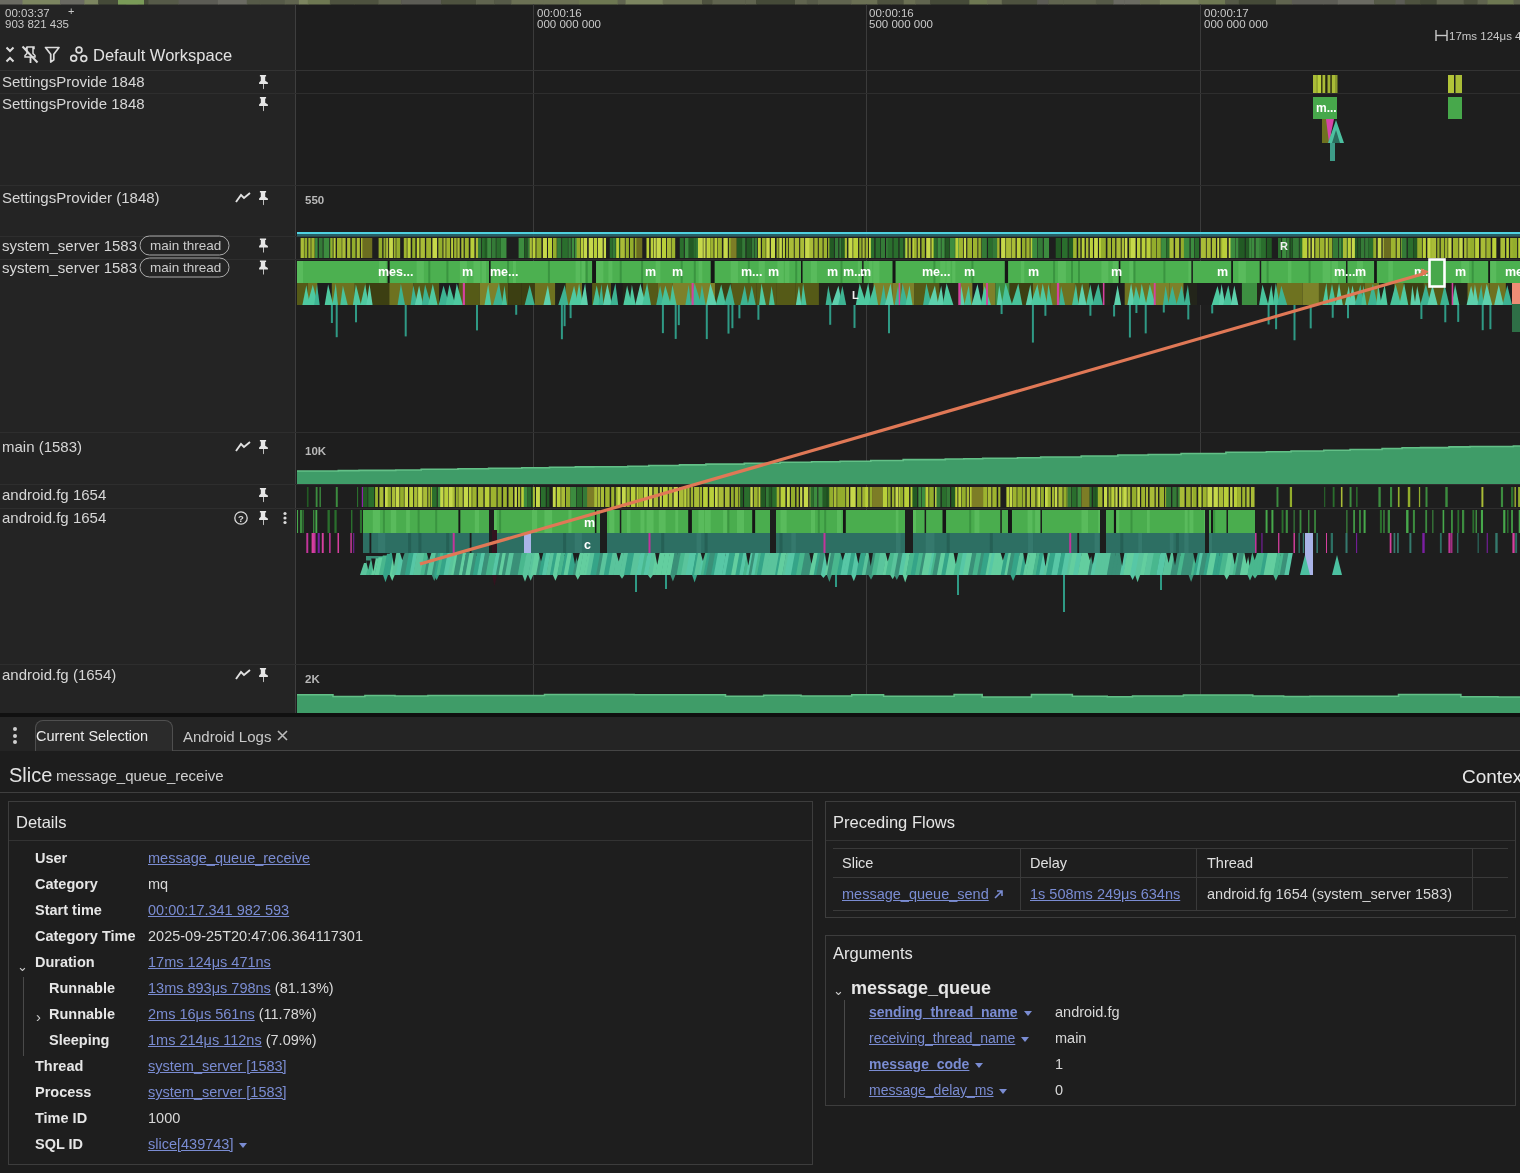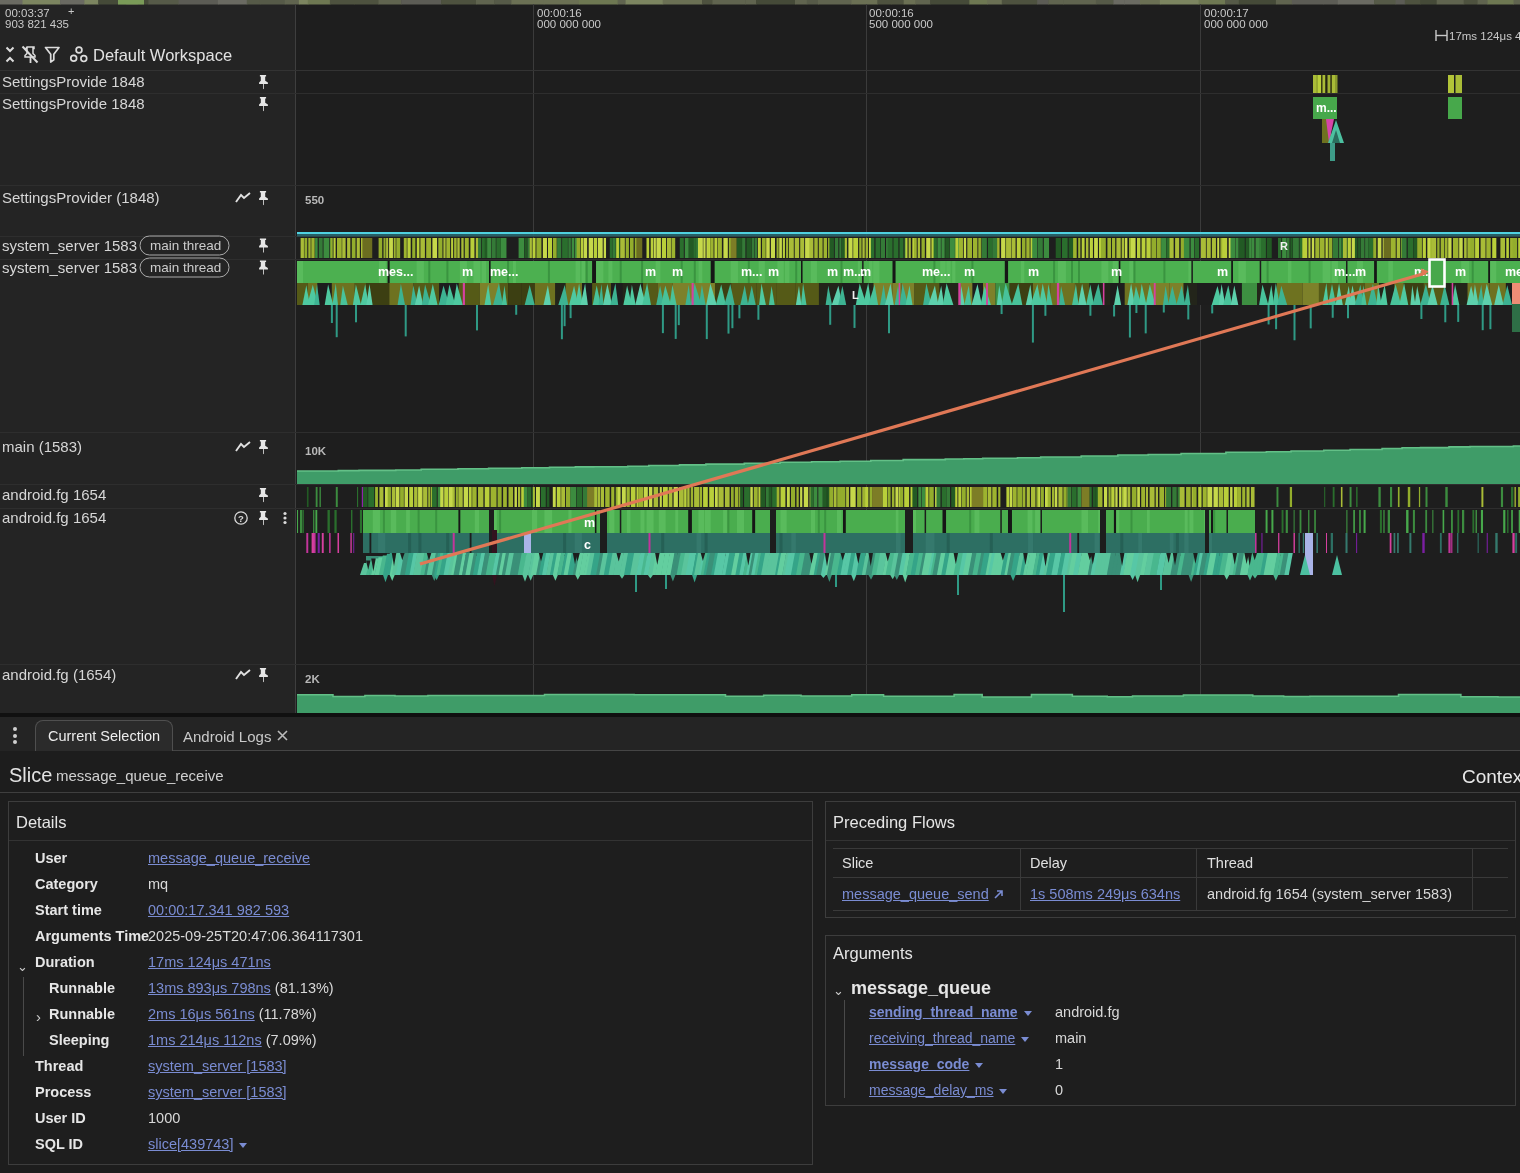--- a/index.html
+++ b/index.html
@@ -1559,55 +1559,55 @@
 <div class="abs" style="top:713px;left:0;width:1520px;height:4px;background:#101010"></div>
 <div class="abs" style="top:717px;left:0;width:1520px;height:34px;background:#242424"></div>
 <div class="abs" style="top:750px;left:173px;width:1347px;height:1px;background:#454545"></div>
 
 <div class="abs" style="top:727px;left:13px;width:4px;height:20px">
   <div style="width:4px;height:4px;border-radius:2px;background:#cfcfcf;margin-bottom:2.5px"></div>
   <div style="width:4px;height:4px;border-radius:2px;background:#cfcfcf;margin-bottom:2.5px"></div>
   <div style="width:4px;height:4px;border-radius:2px;background:#cfcfcf"></div>
 </div>
 
-<div class="abs" style="top:720px;left:35px;width:138px;height:31px;background:#2b2b2b;border:1px solid #4f4f4f;border-bottom:none;border-radius:8px 8px 0 0;color:#ececec;font-size:14.5px;text-align:center;line-height:30px">Current Selection</div>
+<div class="abs" style="top:720px;left:35px;width:138px;height:31px;background:#2b2b2b;border:1px solid #4f4f4f;border-bottom:none;border-radius:8px 8px 0 0;color:#ececec;font-size:14.5px;line-height:30px">Current Selection</div>
 <div class="abs" style="top:728px;left:183px;color:#c9c9c9;font-size:15px">Android Logs</div>
 <svg class="abs" style="top:729px;left:276px" width="13" height="13">
       <path d="M2 2 L11 11 M11 2 L2 11" stroke="#bbbbbb" stroke-width="1.6"></path>
     </svg>
 
 <div class="abs" style="top:764px;left:9px;color:#e3e3e3;font-size:20px">Slice</div>
 <div class="abs" style="top:767px;left:56px;color:#d0d0d0;font-size:15px">message_queue_receive</div>
 <div class="abs" style="top:766px;left:1462px;color:#e8e8e8;font-size:19px">Context</div>
 <div class="abs" style="top:792px;left:0;width:1520px;height:1px;background:#3f3f3f"></div>
 
 <div class="card" style="left:8px;top:801px;width:805px;height:364px"></div>
 <div class="cardtitle" style="left:16px;top:813px">Details</div>
 <div class="abs" style="left:9px;top:840px;width:803px;height:1px;background:#333333"></div>
 <div class="k" style="left:35px;top:850px">User</div>
 <div class="v" style="left:148px;top:850px"><span class="lk">message_queue_receive</span></div>
 <div class="k" style="left:35px;top:876px">Category</div>
 <div class="v" style="left:148px;top:876px">mq</div>
 <div class="k" style="left:35px;top:902px">Start time</div>
 <div class="v" style="left:148px;top:902px"><span class="lk">00:00:17.341 982 593</span></div>
-<div class="k" style="left:35px;top:928px">Arguments Time</div>
+<div class="k" style="left:35px;top:928px">Category Time</div>
 <div class="v" style="left:148px;top:928px">2025-09-25T20:47:06.364117301</div>
 <div class="k" style="left:35px;top:954px">Duration</div>
 <div class="v" style="left:148px;top:954px"><span class="lk">17ms 124μs 471ns</span></div>
 <div class="k" style="left:49px;top:980px">Runnable</div>
 <div class="v" style="left:148px;top:980px"><span class="lk">13ms 893μs 798ns</span> (81.13%)</div>
 <div class="k" style="left:49px;top:1006px">Runnable</div>
 <div class="v" style="left:148px;top:1006px"><span class="lk">2ms 16μs 561ns</span> (11.78%)</div>
 <div class="k" style="left:49px;top:1032px">Sleeping</div>
 <div class="v" style="left:148px;top:1032px"><span class="lk">1ms 214μs 112ns</span> (7.09%)</div>
 <div class="k" style="left:35px;top:1058px">Thread</div>
 <div class="v" style="left:148px;top:1058px"><span class="lk">system_server [1583]</span></div>
 <div class="k" style="left:35px;top:1084px">Process</div>
 <div class="v" style="left:148px;top:1084px"><span class="lk">system_server [1583]</span></div>
-<div class="k" style="left:35px;top:1110px">User ID</div>
+<div class="k" style="left:35px;top:1110px">Time ID</div>
 <div class="v" style="left:148px;top:1110px">1000</div>
 <div class="k" style="left:35px;top:1136px">SQL ID</div>
 <div class="v" style="left:148px;top:1136px"><span class="lk">slice[439743]</span> <span class="dd"></span></div>
 <div class="chev" style="left:17px;top:959px">⌄</div>
 <div class="chevr" style="left:36px;top:1008px">›</div>
 <div style="position:absolute;left:23px;top:977px;width:1px;height:79px;background:#4a4a4a"></div>
 
 <div class="card" style="left:825px;top:801px;width:691px;height:117px"></div>
 <div class="cardtitle" style="left:833px;top:813px">Preceding Flows</div>
 <div class="abs" style="left:826px;top:840px;width:689px;height:1px;background:#333333"></div>

